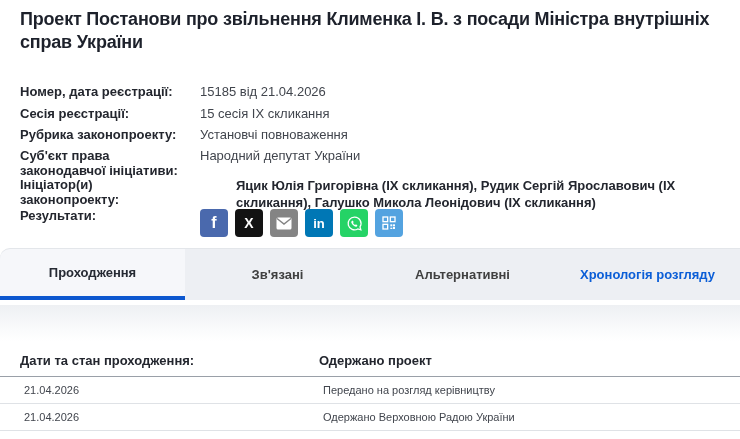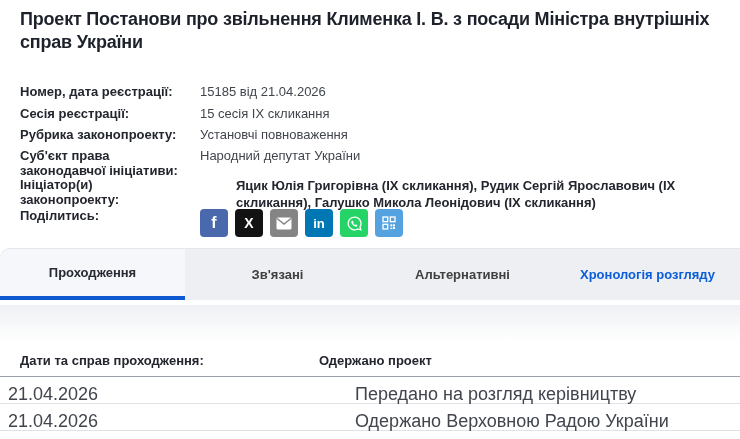--- a/index.html
+++ b/index.html
@@ -65,24 +65,23 @@
   
   .status-table{ position:absolute; left:0; top:341px; width:740px; background:#fff; }
   .t-head{
     display:grid; grid-template-columns:299px 1fr;
     padding:12px 20px 0 20px; height:36px;
     font-size:13px; font-weight:700; color:#23262e;
     border-bottom:1px solid #9aa0a8;
   }
   .t-row{
     display:grid; grid-template-columns:299px 1fr;
-    padding:7px 20px 0 8px; height:27px;
-    font-size:18px; color:#41454d;
+    padding:7px 20px 0 24px; height:27px;
+    font-size:11px; color:#41454d;
     border-bottom:1px solid #dfe2e6;
-    gap:48px;
   }
 </style>
 </head>
 <body>
 
 <div id="app">
 
   <h1 class="page-title">Проект Постанови про звільнення Клименка І. В. з посади Міністра внутрішніх справ України</h1>
 
   <div class="meta-row" id="meta-row-0">
@@ -100,21 +99,21 @@
   <div class="meta-row" id="meta-row-3">
     <div class="meta-label">Суб'єкт права законодавчої ініціативи:</div>
     <div class="meta-value">Народний депутат України</div>
   </div>
   <div class="meta-row" id="meta-row-4">
     <div class="meta-label">Ініціатор(и) законопроекту:</div>
     <div class="meta-value bold">Яцик Юлія Григорівна (ІХ скликання), Рудик Сергій Ярославович (ІХ скликання), Галушко Микола Леонідович (ІХ скликання)</div>
   </div>
 
   <div class="meta-row" id="share-row">
-    <div class="meta-label">Поділитись:</div>
+    <div class="meta-label">Результати:</div>
     <div class="share-icons">
       <button class="share-btn" style="background: rgb(74, 105, 173);">
         <span class="glyph-f">f</span>
       </button>
       <button class="share-btn" style="background: rgb(19, 19, 19);">
         <span class="glyph-x">X</span>
       </button>
       <button class="share-btn" style="background: rgb(132, 132, 132);">
         <span style="display:flex">
           <svg width="16" height="13" viewBox="0 0 16 13">
@@ -157,21 +156,21 @@
   <nav class="tabstrip">
     <div class="tab active">Проходження</div>
     <div class="tab disabled">Зв'язані</div>
     <div class="tab disabled">Альтернативні</div>
     <div class="tab link">Хронологія розгляду</div>
   </nav>
   <div class="tab-fade"></div>
 
   <section class="status-table">
     <div class="t-head">
-      <div>Дати та справ проходження:</div>
+      <div>Дати та стан проходження:</div>
       <div>Одержано проект</div>
     </div>
     <div class="t-row">
       <div>21.04.2026</div>
       <div>Передано на розгляд керівництву</div>
     </div>
     <div class="t-row">
       <div>21.04.2026</div>
       <div>Одержано Верховною Радою України</div>
     </div>

